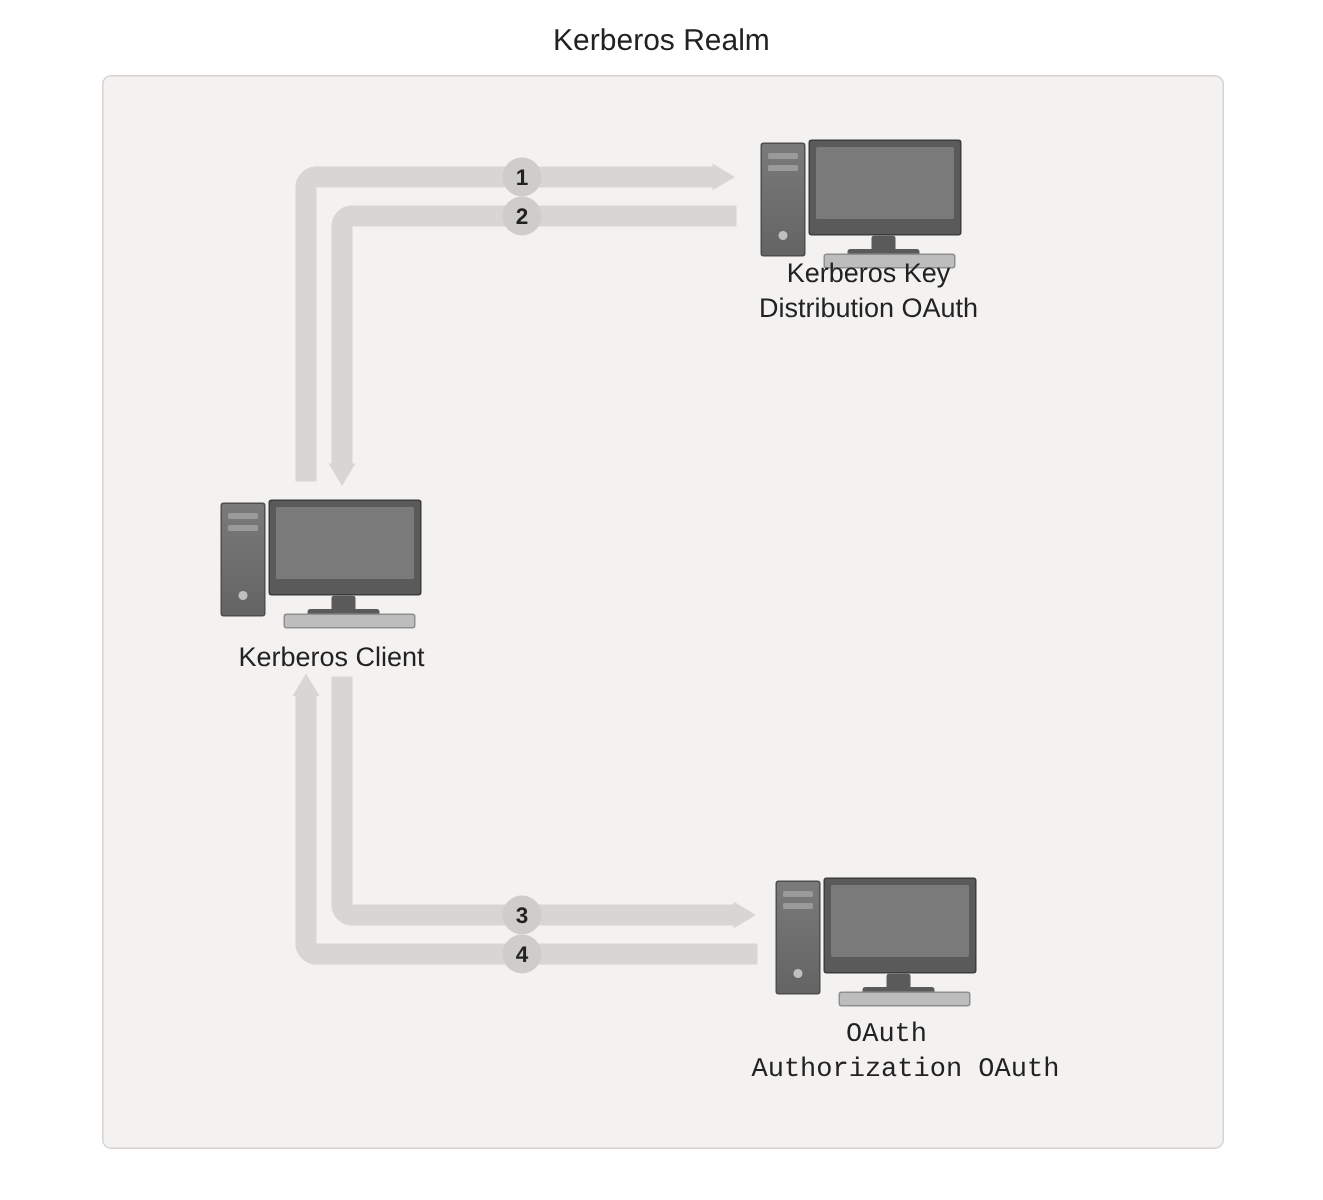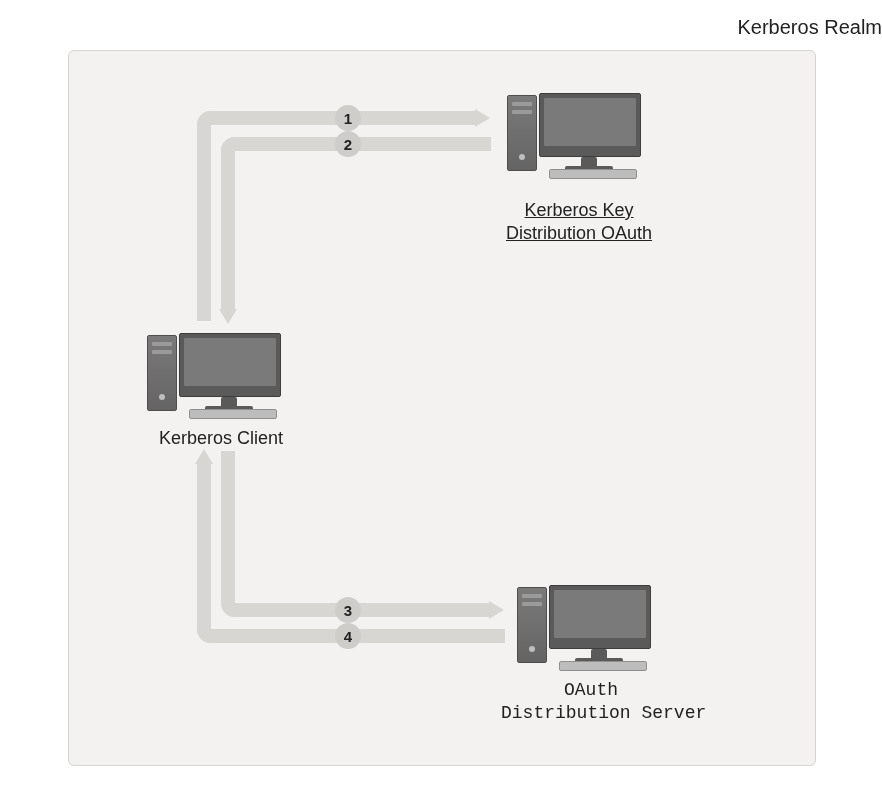--- a/index.html
+++ b/index.html
@@ -11,21 +11,21 @@
   }
   .canvas {
     position: relative;
     width: 882px;
     height: 800px;
   }
   .title {
     position: absolute;
     top: 16px;
     width: 100%;
-    text-align: right;
+    text-align: center;
     font-size: 20px;
     color: #222;
   }
   .realm-box {
     position: absolute;
     left: 68px;
     top: 50px;
     width: 746px;
     height: 714px;
     background: #f3f2f1;
@@ -203,21 +203,21 @@
     <div class="step-badge" style="left:266px; top:546px;">3</div>
     <div class="step-badge" style="left:266px; top:572px;">4</div>
 
     <div class="computer" style="left:438px; top:38px;">
       <div class="tower"></div>
       <div class="monitor"></div>
       <div class="mon-stand"></div>
       <div class="mon-base"></div>
       <div class="keyboard"></div>
     </div>
-    <div class="node-label" style="left:420px; top:148px; width:180px;text-decoration:underline;">
+    <div class="node-label" style="left:420px; top:120px; width:180px;">
       <span>Kerberos Key</span><br>
       <span>Distribution OAuth</span>
     </div>
 
     <div class="computer" style="left:78px; top:278px;">
       <div class="tower"></div>
       <div class="monitor"></div>
       <div class="mon-stand"></div>
       <div class="mon-base"></div>
       <div class="keyboard"></div>
@@ -226,17 +226,17 @@
 
     <div class="computer" style="left:448px; top:530px;">
       <div class="tower"></div>
       <div class="monitor"></div>
       <div class="mon-stand"></div>
       <div class="mon-base"></div>
       <div class="keyboard"></div>
     </div>
     <div class="node-label" style="left:432px; top:628px; width:180px;font-family:Liberation Mono, monospace;">
       <span>OAuth</span><br>
-      <span>Distribution Server</span>
+      <span>Authorization OAuth</span>
     </div>
 
   </div>
 </div>
 
 </body></html>

